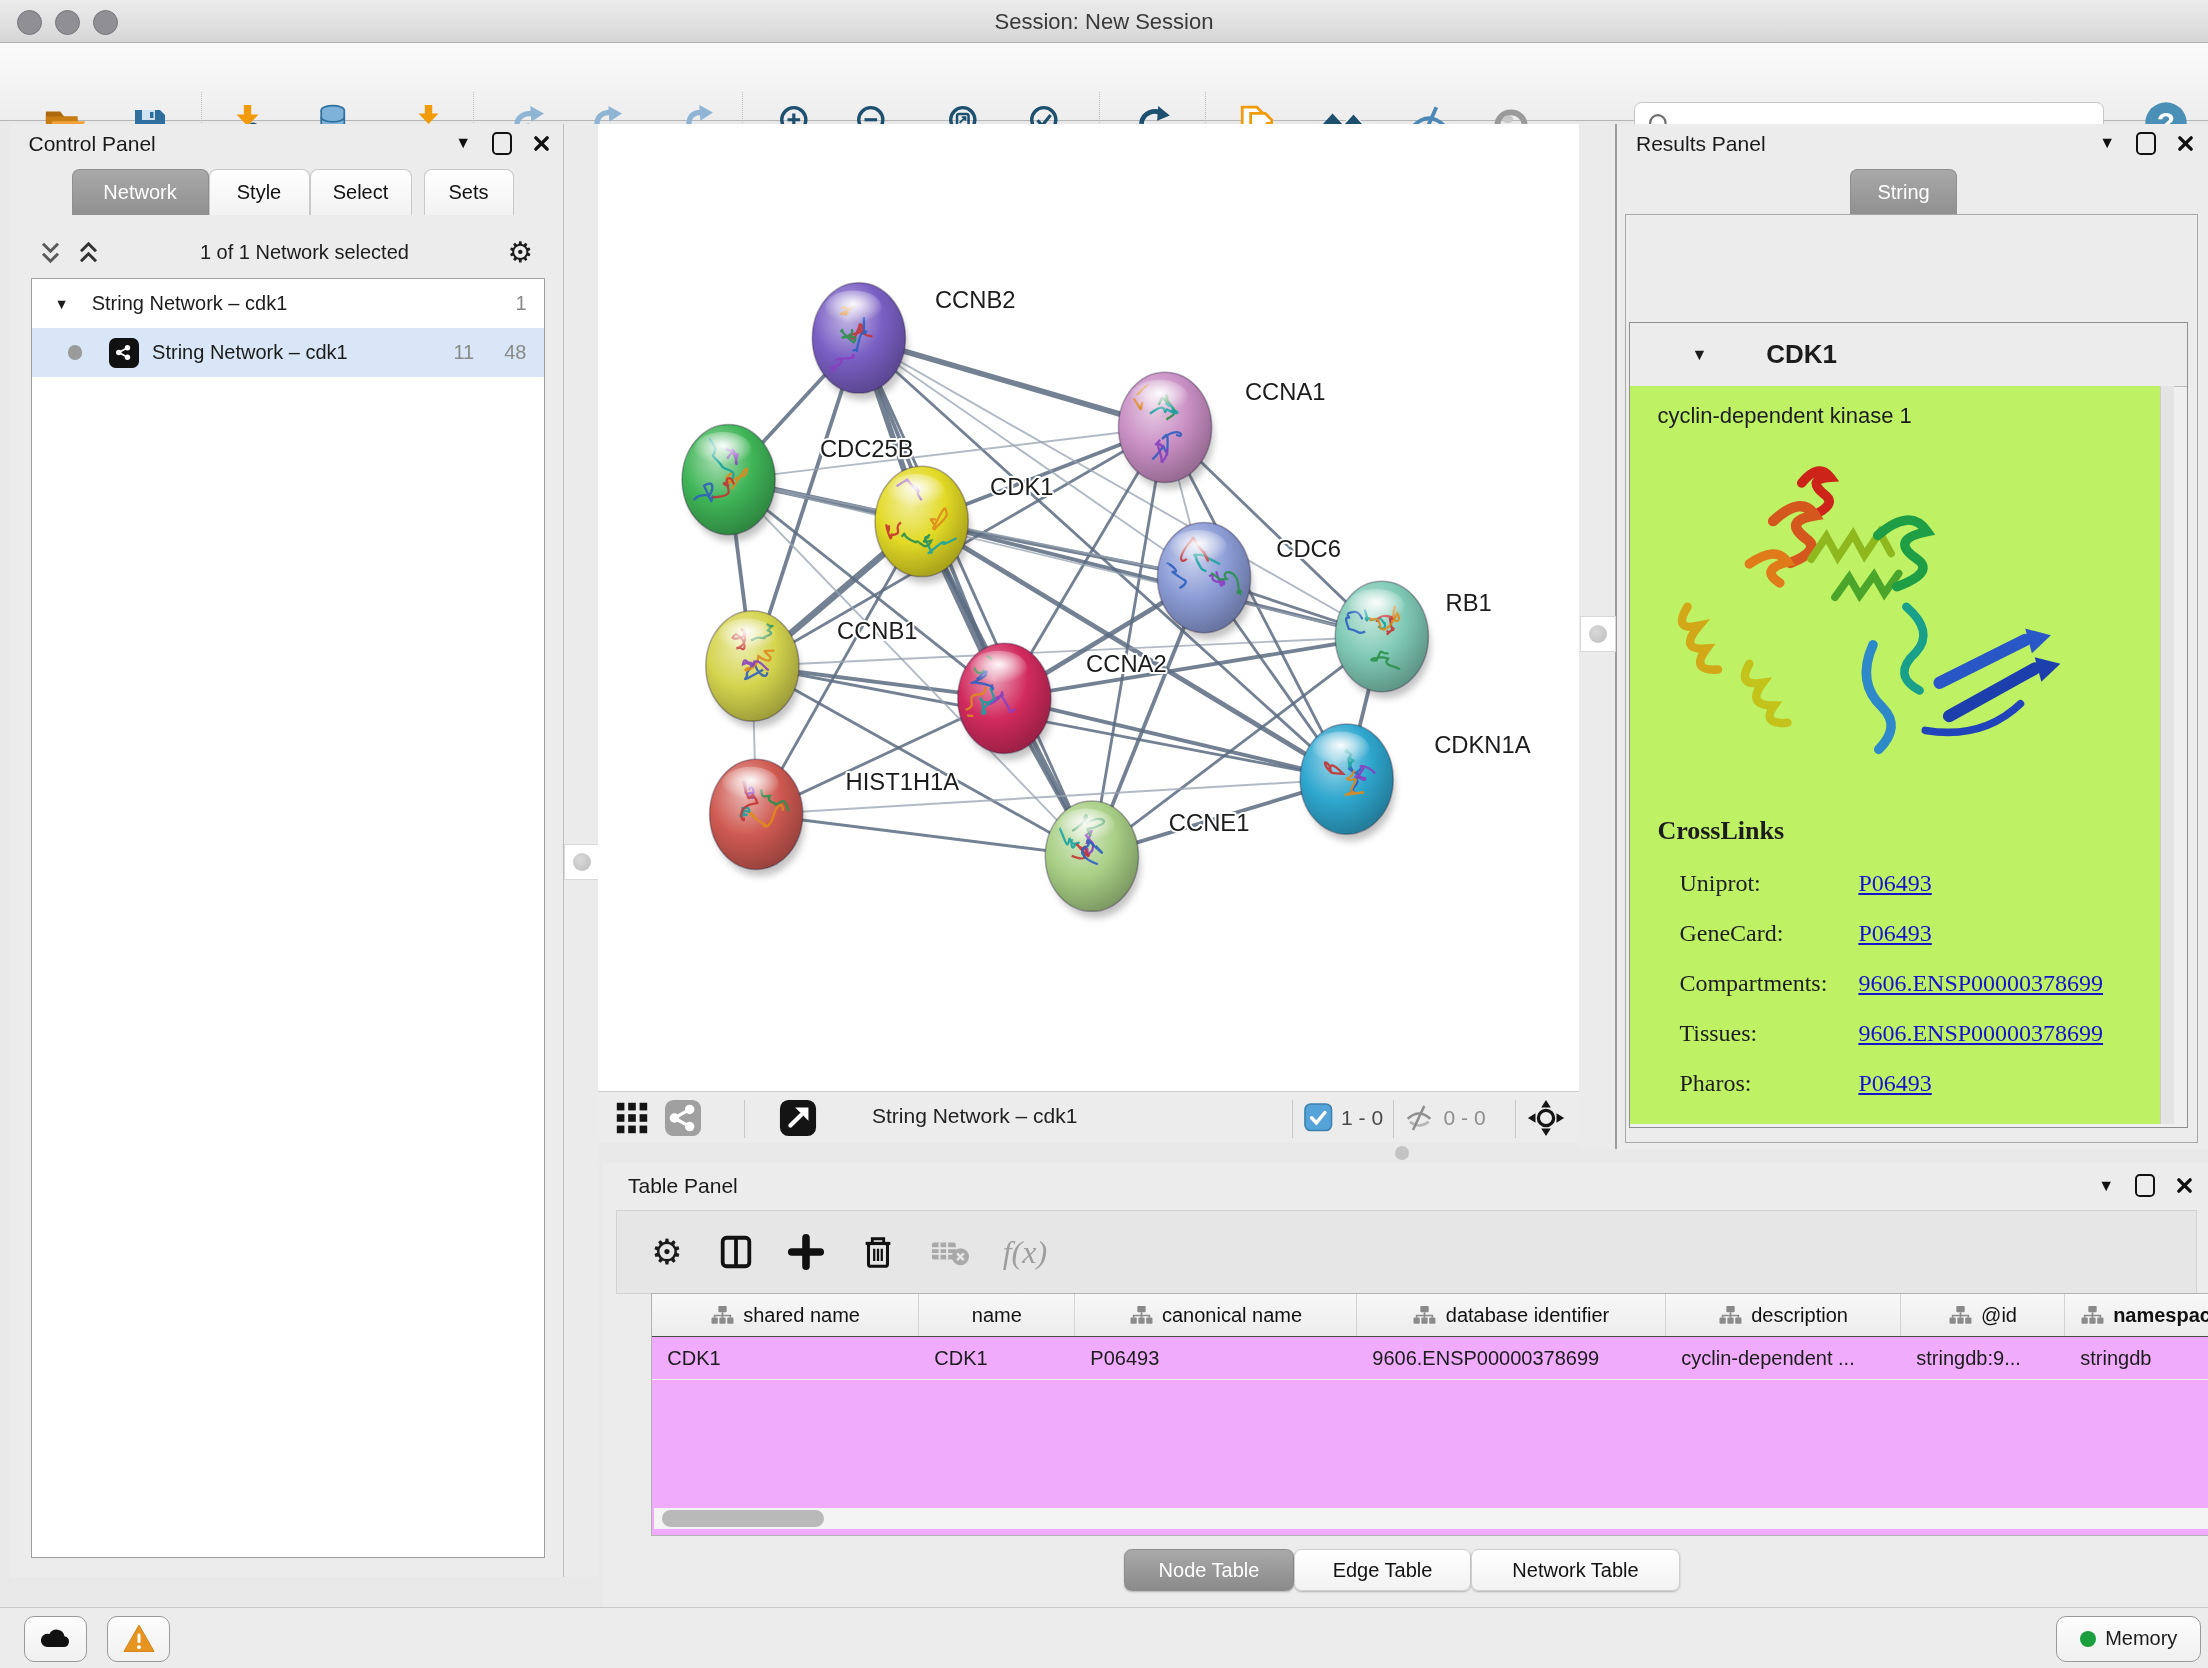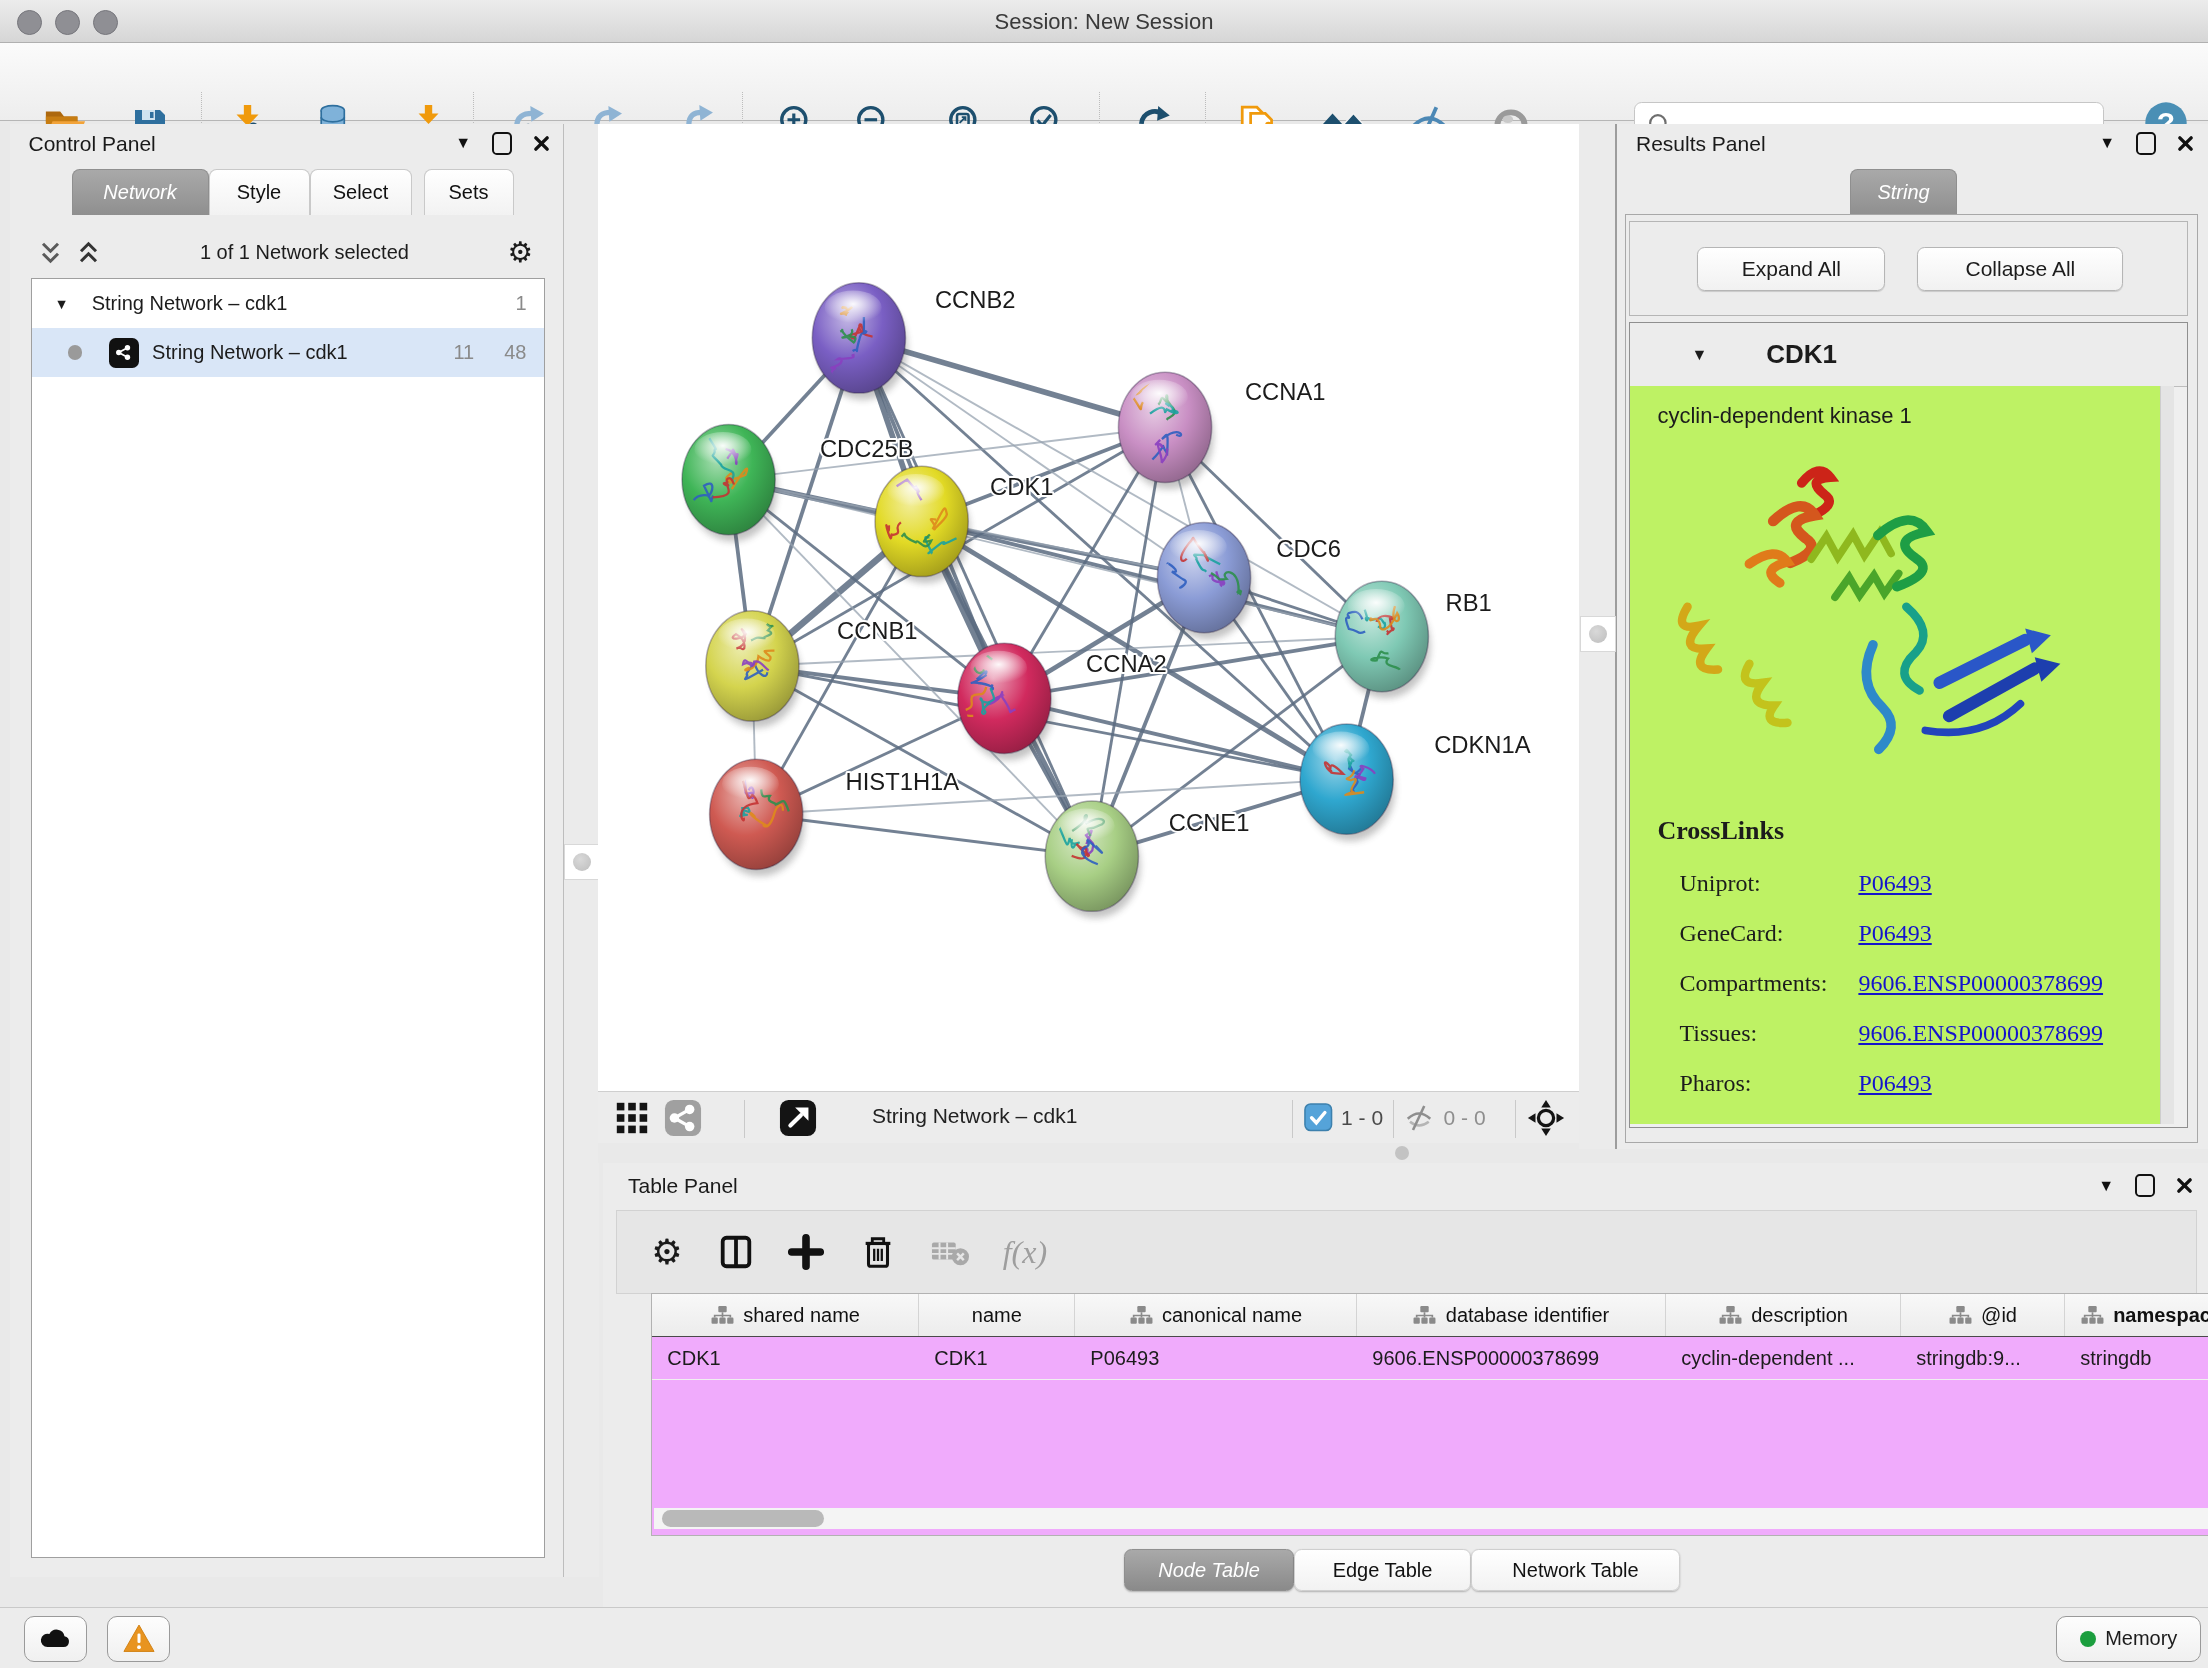--- a/index.html
+++ b/index.html
@@ -25,21 +25,21 @@
   .searchbox input{border:none;outline:none;flex:1;font-size:20px;height:36px;
       font-family:"Liberation Sans",sans-serif;background:transparent;}
   
   .panel-title{font-size:21px;color:#1a1a1a;}
   .win-btns{position:absolute;display:flex;align-items:center;gap:21px;}
   .wb-tri{font-size:16px;color:#111;}
   .wb-sq{width:16px;height:19px;border:2.4px solid #111;border-radius:4.8px;display:inline-block;}
   .tab{position:absolute;height:46px;display:flex;align-items:center;justify-content:center;
        font-size:20px;background:linear-gradient(#ffffff,#f2f2f2);border:1px solid #c9c9c9;
        border-bottom:none;border-radius:7.6px 7.6px 0 0;box-sizing:border-box;color:#111;}
-  .tab.sel{background:linear-gradient(#a9a9a9,#8f8f8f);color:#fff;border-color:#8f8f8f;font-style:italic;}
+  .tab.sel{background:linear-gradient(#a9a9a9,#8f8f8f);color:#fff;border-color:#8f8f8f;}
   .btab{border-radius:7.6px;box-shadow:0 1px 1.9px rgba(0,0,0,.25);border:1px solid #cfcfcf;}
   .btab.sel{background:linear-gradient(#a9a9a9,#8a8a8a);color:#fff;}
   
   .cpanel{left:9.5px;top:124px;width:554px;height:1453px;background:#ececec;}
   .listbox{position:absolute;left:21px;top:154px;width:512px;height:1278px;
       background:#fff;border:1.9px solid #9f9f9f;}
   .treerow{position:relative;height:49px;display:flex;align-items:center;font-size:20px;}
   .treerow.sel{background:#d9e6f7;}
   .count{color:#8a8a8a;}
   .shareic{width:30px;height:30px;border-radius:6.7px;background:#111;display:flex;
@@ -704,24 +704,20 @@
     <div class="win-btns" style="right:15px;top:7.6px">
       <span class="wb-tri">▼</span>
       <span class="wb-sq"></span>
       <svg width="17" height="17" viewBox="0 0 18 18">
           <path d="M3 3 L15 15 M15 3 L3 15" stroke="#111" stroke-width="3.6" stroke-linecap="round"></path>
         </svg>
     </div>
     <div class="tab sel" style="left:233px;top:45px;width:107px">String</div>
 
     <div class="rbox" style="left:7.6px;top:90px;width:571px;height:927px">
-      <div class="rbox" style="left:3.8px;top:5.7px;width:557px;height:93px;border-color:#b5b5b5">
-        <div class="btn" style="position:absolute;left:67px;top:25px;width:186px;height:42px">Expand All</div>
-        <div class="btn" style="position:absolute;left:287px;top:25px;width:204px;height:42px">Collapse All</div>
-      </div>
 
       <div class="rbox" style="left:3.8px;top:107px;width:557px;height:804px;border-color:#8f8f8f;background:#efefef">
         <div style="position:absolute;left:0;top:0;width:100%;height:63px;background:#ececec;border-bottom:1px solid #bdbdbd;display:flex;align-items:center;">
           <span style="margin-left:61px;font-size:16px">▼</span>
           <span style="margin-left:59px;font-size:26px;font-weight:bold">CDK1</span>
         </div>
         <div style="position:absolute;left:0;top:63px;width:544px;height:738px;background:#bef264;overflow:hidden">
           <span style="position:absolute;left:27px;top:17px;font-size:22px">cyclin-dependent kinase 1</span>
 
           <svg style="position:absolute;left:28.5px;top:59px" width="409" height="352" viewBox="0 0 430 370">

